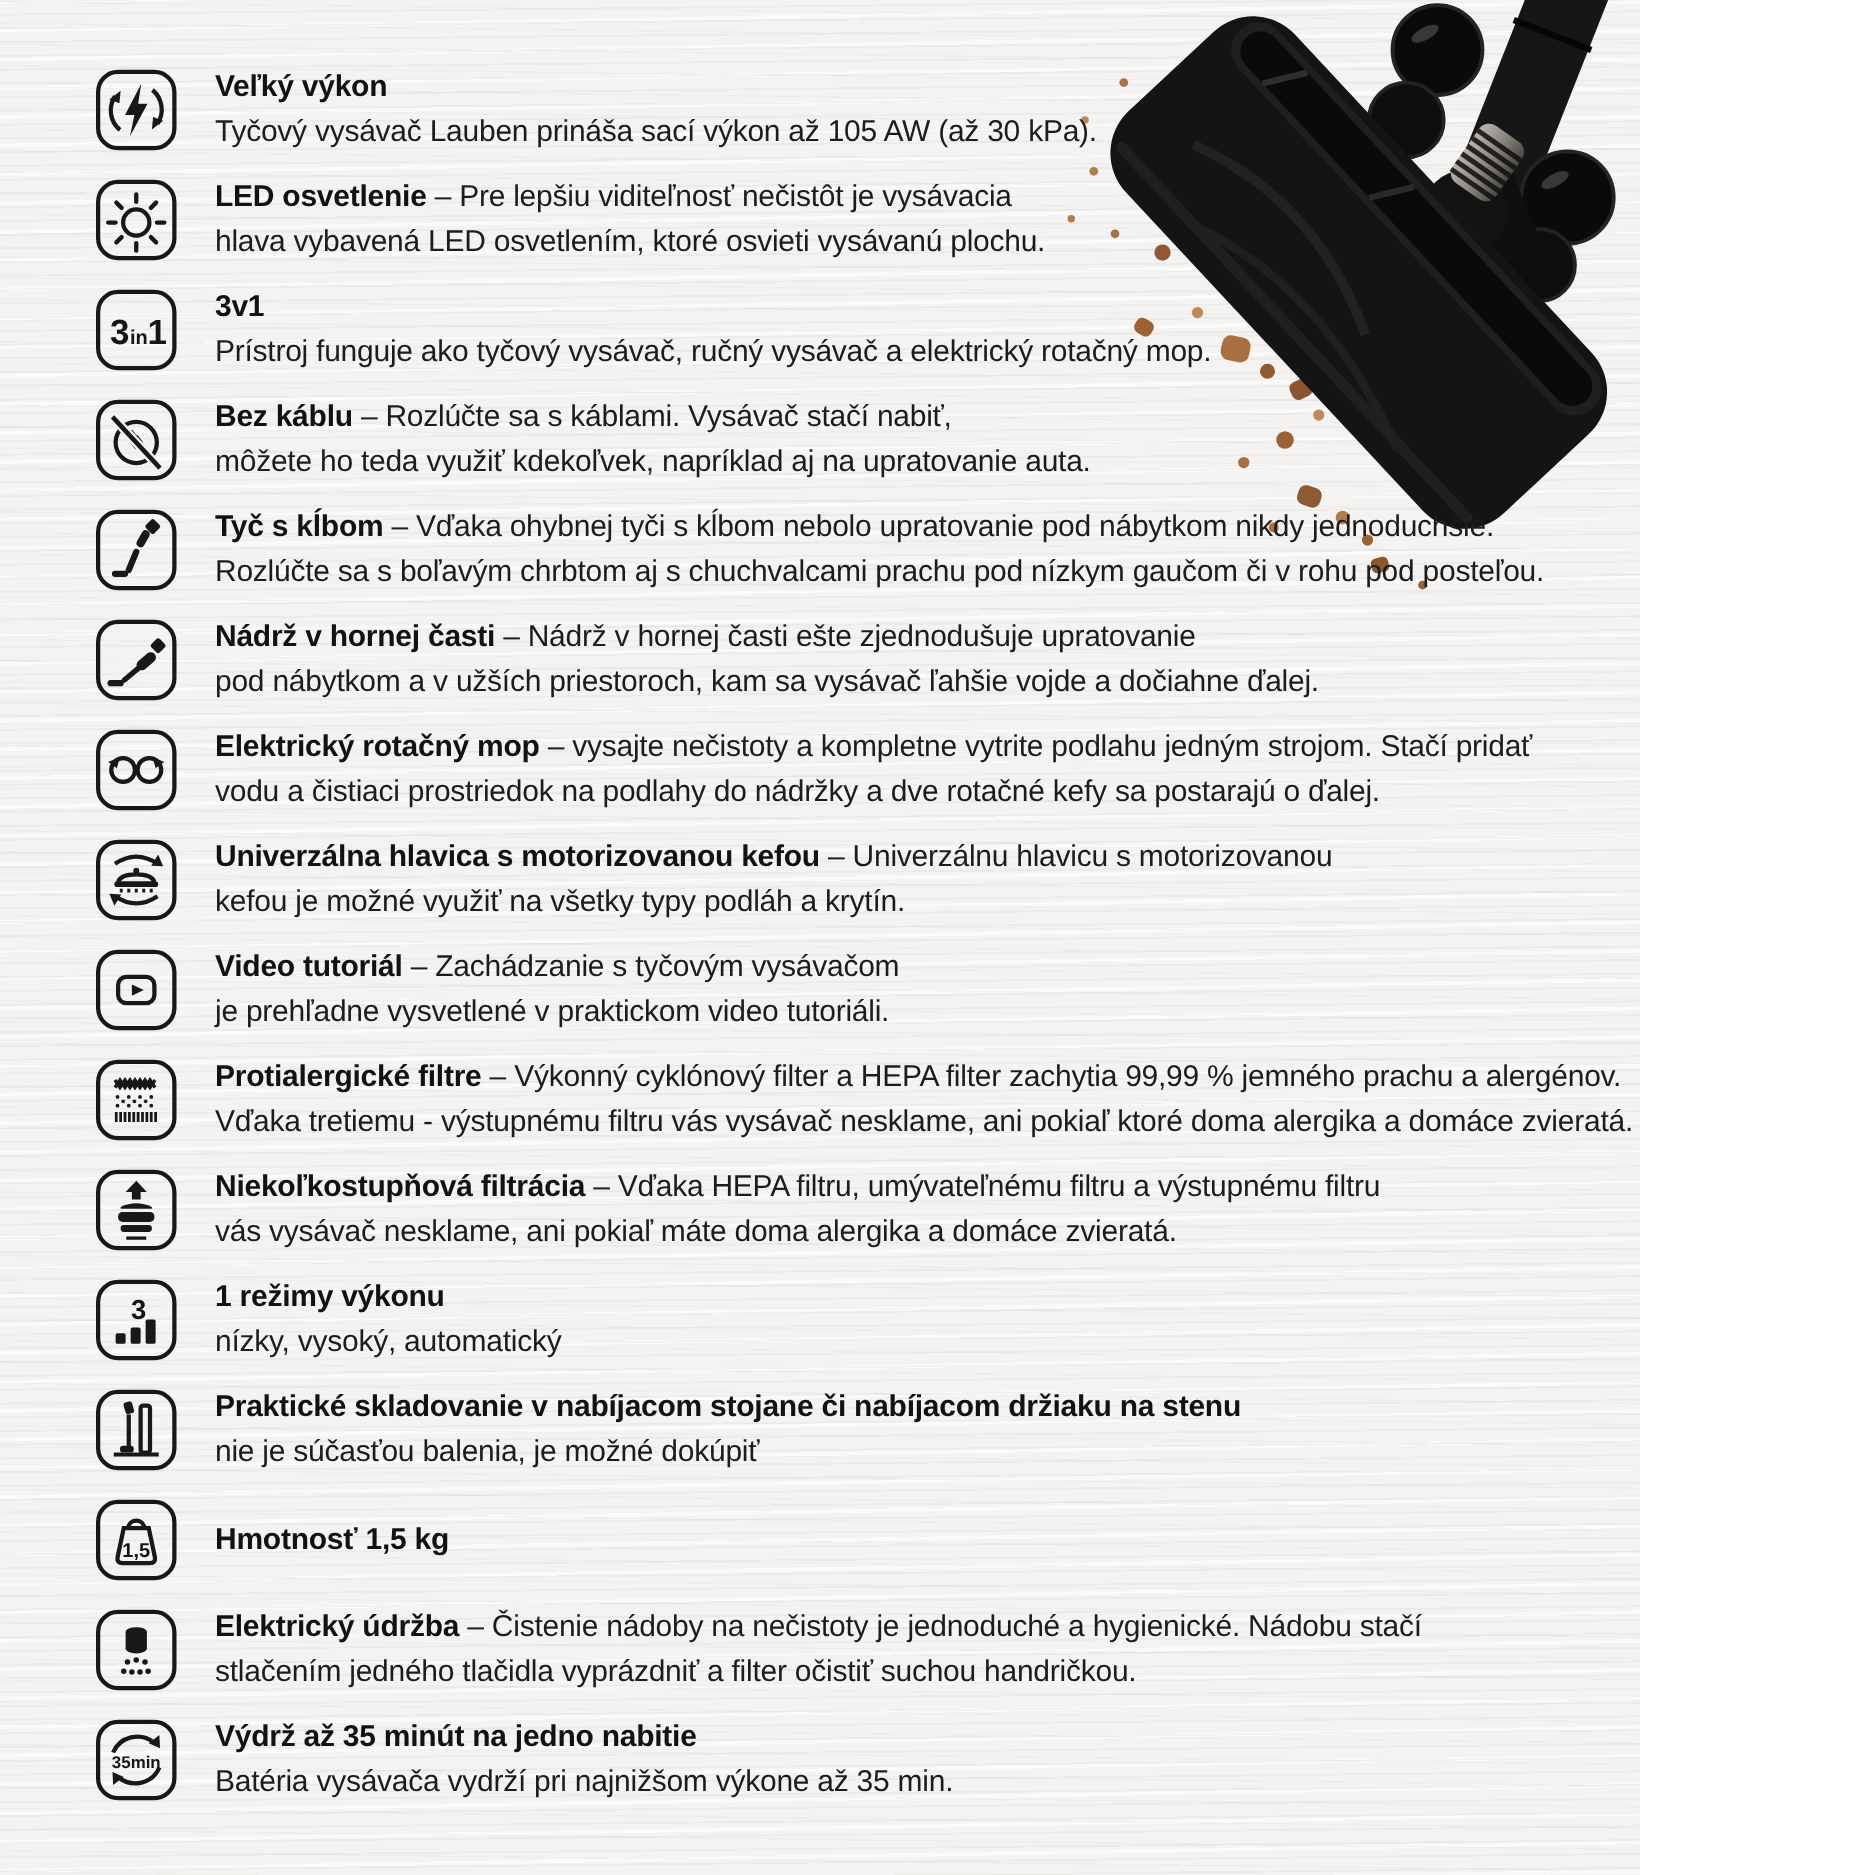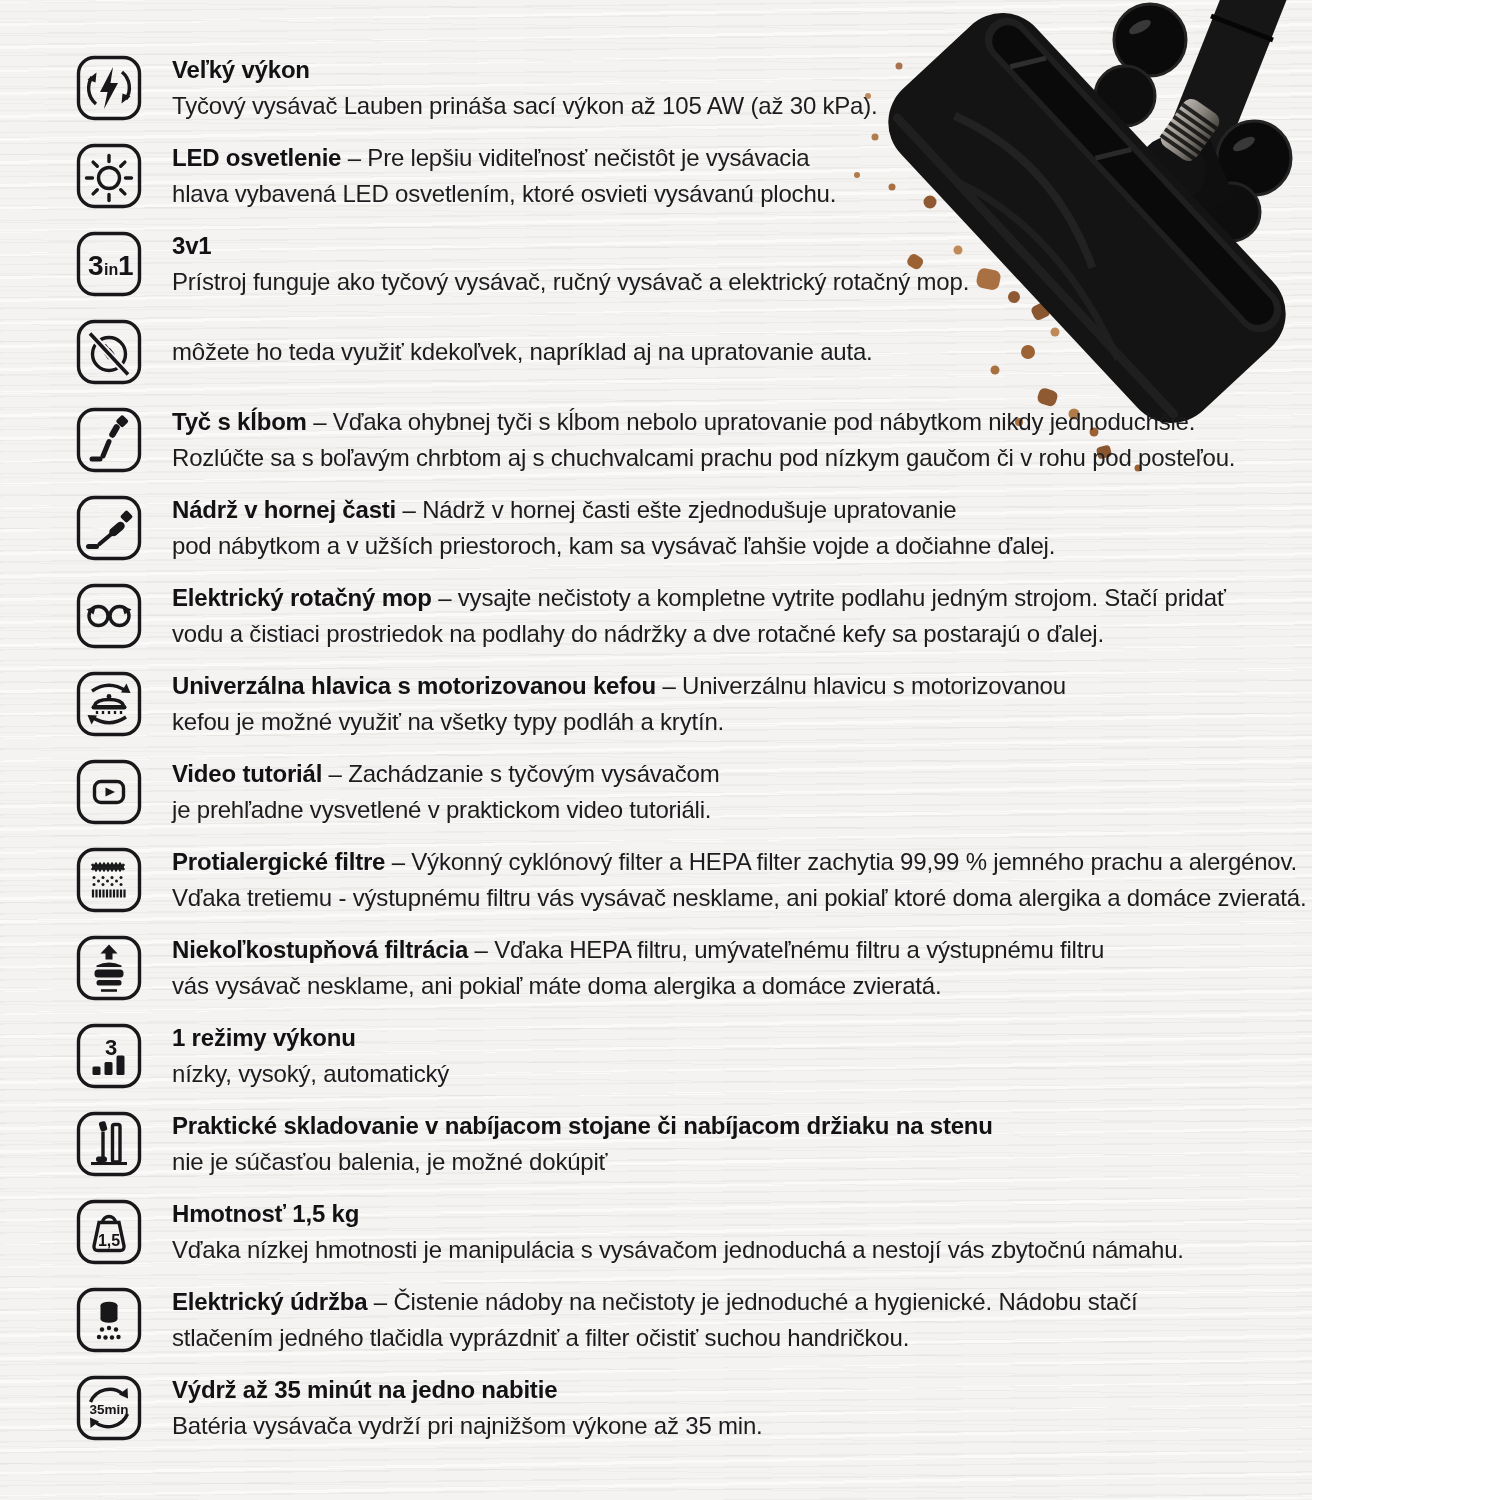--- a/index.html
+++ b/index.html
@@ -181,20 +181,21 @@
           <rect class="fl" x="30" y="31" width="8.5" height="9.5" rx="2"></rect>
           <line x1="32" y1="31" x2="32" y2="26" stroke="#18181a" stroke-width="2.4"></line>
           <line x1="36.5" y1="31" x2="36.5" y2="26" stroke="#18181a" stroke-width="2.4"></line>
           <line x1="34.2" y1="40.5" x2="34.2" y2="46.5" stroke="#18181a" stroke-width="2.2"></line>
         </g>
         <line x1="15" y1="15.5" x2="53" y2="56.5" stroke="#f4f3f1" stroke-width="7.5"></line>
         <line x1="15" y1="15.5" x2="53" y2="56.5" stroke="#18181a" stroke-width="3.6"></line>
       </svg>
         </span>
       <div class="txt">
+        <div class="l1"><span class="b">Bez káblu</span><span> – Rozlúčte sa s káblami. Vysávač stačí nabiť,</span></div>
         <div class="l2">môžete ho teda využiť kdekoľvek, napríklad aj na upratovanie auta.</div>
       </div>
     </div>
 
     <div class="row">
       <span class="ic">
           <svg viewBox="0 0 68 68">
             <use href="#br"></use>
         <g stroke="#18181a" stroke-linecap="round">
           <line x1="17" y1="53" x2="25" y2="53" stroke-width="5"></line>
@@ -377,21 +378,20 @@
       <span class="ic">
           <svg viewBox="0 0 68 68">
             <use href="#br"></use>
         <path class="st" d="M27.5,24 A6.6,6.6 0 0 1 40.5,24" stroke-width="3.4"></path>
         <path class="st" d="M24,24.5 L44,24.5 L49,48 Q49.5,52.5 45,52.5 L23,52.5 Q18.5,52.5 19,48 Z" stroke-width="3.2"></path>
         <text x="34" y="47.5" font-size="16" text-anchor="middle">1,5</text>
       </svg>
         </span>
       <div class="txt">
         <div class="l1"><span class="b">Hmotnosť 1,5 kg</span><span></span></div>
-        <div class="l2">Vďaka nízkej hmotnosti je manipulácia s vysávačom jednoduchá a nestojí vás zbytočnú námahu.</div>
       </div>
     </div>
 
     <div class="row">
       <span class="ic">
           <svg viewBox="0 0 68 68">
             <use href="#br"></use>
         <ellipse class="fl" cx="34" cy="19.5" rx="8.5" ry="3.8"></ellipse>
         <rect class="fl" x="25.5" y="19.5" width="17" height="13.5"></rect>
         <ellipse class="fl" cx="34" cy="33" rx="8.5" ry="3.8"></ellipse>

